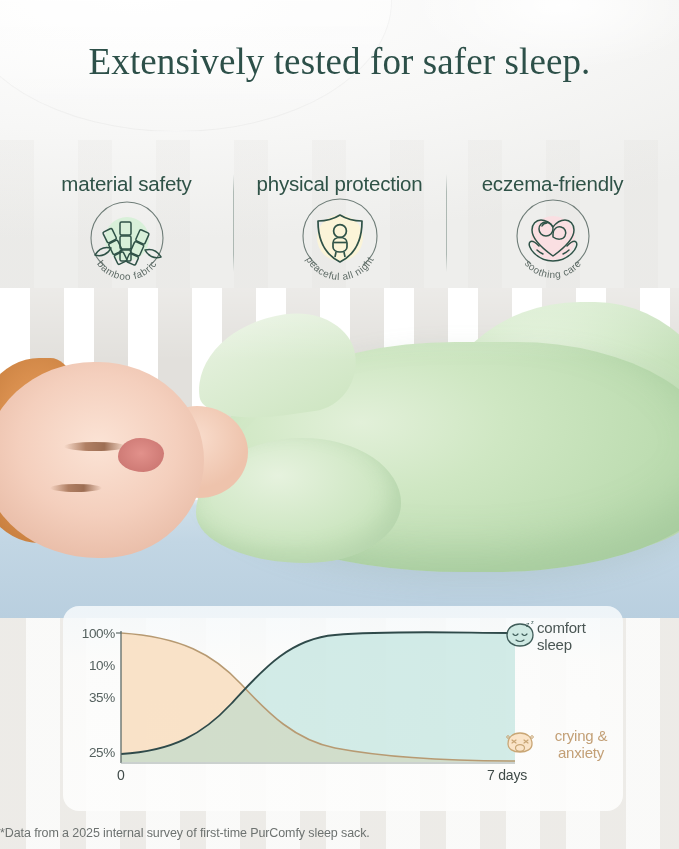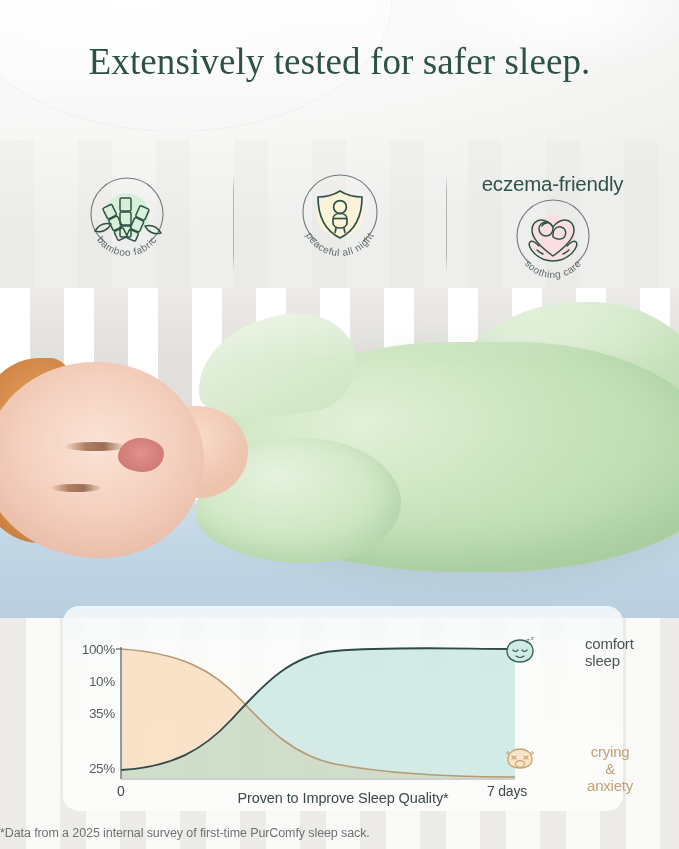--- a/index.html
+++ b/index.html
@@ -149,36 +149,36 @@
     pointer-events:none;
   }
 
   
   .chart-card {
     position:absolute; left:63px; top:606px; width:560px; height:205px;
     background:linear-gradient(180deg, rgba(246,250,252,.86) 0%, rgba(252,252,251,.90) 28%, rgba(253,253,252,.92) 100%);
     border-radius:16px;
     z-index:6;
   }
-  .chart-wrap { position:absolute; left:0; top:16px; width:560px; height:205px; }
+  .chart-wrap { position:absolute; left:0; top:0; width:560px; height:205px; }
   .chart-wrap svg { position:absolute; left:0; top:0; }
 
   .ytick {
     position:absolute; font-size:13.5px; color:#55615f; text-align:right;
     width:44px; letter-spacing:-.3px;
   }
   .xlab {
     position:absolute; font-size:14px; color:#3f4a48; letter-spacing:-.2px;
   }
   .chart-caption {
     position:absolute; left:0; top:168px; width:560px; text-align:center;
     font-size:14.5px; color:#3d4a47; letter-spacing:-.1px;
   }
   .legend {
-    position:absolute; font-size:15px; line-height:1.12; letter-spacing:-.2px;margin-left:48px;
+    position:absolute; font-size:15px; line-height:1.12; letter-spacing:-.2px;
   }
   .legend.comfort { left:474px; top:14px; color:#4a5654; }
   .legend.crying  { left:476px; top:122px; color:#c3a077;text-align:center; }
   .legend-icon { position:absolute; }
 
   
   .footnote {
     position:absolute; left:0; top:826px; width:679px; text-align:left;
     font-size:12.5px; color:#6d7270; letter-spacing:-.1px; z-index:6;
   }
@@ -216,20 +216,21 @@
 
   <div class="bottom-bg"></div>
 
   <div class="headline">
     <span class="l1">Extensively tested for safer sleep.</span>
   </div>
 
   <div class="badges">
 
     <div class="badge">
+      <div class="badge-label">material safety</div>
       <div class="badge-mark">
         <svg width="104" height="86" viewBox="0 0 104 86">
           <defs>
             <path id="arc1" d="M 16,46 A 36,36 0 0 0 88,46"></path>
           </defs>
           <circle cx="52" cy="41" r="22" fill="#d8f0d9"></circle>
           <path d="M16,40 A36,36 0 0 1 88,40" fill="none" stroke="#6f7d78" stroke-width="1.1"></path>
           <path d="M16,40 A36,36 0 0 0 30,68" fill="none" stroke="#6f7d78" stroke-width="1.1"></path>
           <path d="M88,40 A36,36 0 0 1 74,68" fill="none" stroke="#6f7d78" stroke-width="1.1"></path>
           <g fill="none" stroke="#2f5247" stroke-width="1.5" stroke-linejoin="round">
@@ -252,20 +253,21 @@
           <text font-family="Liberation Sans, sans-serif" font-size="10" fill="#5e6b66" letter-spacing="0.6">
             <textPath href="#arc1" startOffset="50%" text-anchor="middle">bamboo fabric</textPath>
           </text>
         </svg>
       </div>
     </div>
 
     <div class="divider"></div>
 
     <div class="badge">
+      <div class="badge-label">physical protection</div>
       <div class="badge-mark">
         <svg width="104" height="86" viewBox="0 0 104 86">
           <defs>
             <path id="arc2" d="M 14,44 A 37,37 0 0 0 90,44"></path>
           </defs>
           <circle cx="52" cy="40" r="23" fill="#fbf4d8"></circle>
           <path d="M15,38 A37,37 0 0 1 89,38" fill="none" stroke="#6f7d78" stroke-width="1.1"></path>
           <path d="M15,38 A37,37 0 0 0 29,67" fill="none" stroke="#6f7d78" stroke-width="1.1"></path>
           <path d="M89,38 A37,37 0 0 1 75,67" fill="none" stroke="#6f7d78" stroke-width="1.1"></path>
           <g fill="none" stroke="#2f5247" stroke-width="1.7" stroke-linejoin="round">
@@ -359,19 +361,18 @@
         <path d="M21,14 l4,3" stroke="#c9a675" stroke-width="1.2" stroke-linecap="round"></path>
         <path d="M25,14 l-4,3" stroke="#c9a675" stroke-width="1.2" stroke-linecap="round"></path>
         <ellipse cx="17" cy="22" rx="4.5" ry="3.4" fill="none" stroke="#c9a675" stroke-width="1.2"></ellipse>
         <circle cx="5" cy="11" r="1.3" fill="none" stroke="#c9a675" stroke-width="1"></circle>
         <circle cx="29" cy="11" r="1.3" fill="none" stroke="#c9a675" stroke-width="1"></circle>
       </svg>
       <div class="legend crying">
         <span>crying &amp; anxiety</span>
       </div>
 
-      <div class="chart-caption">Proven to Improve Sleep Quality*</div>
     </div>
   </div>
 
   <div class="footnote">*Data from a 2025 internal survey of first-time PurComfy sleep sack.</div>
 
 </div>
 
 </body></html>

